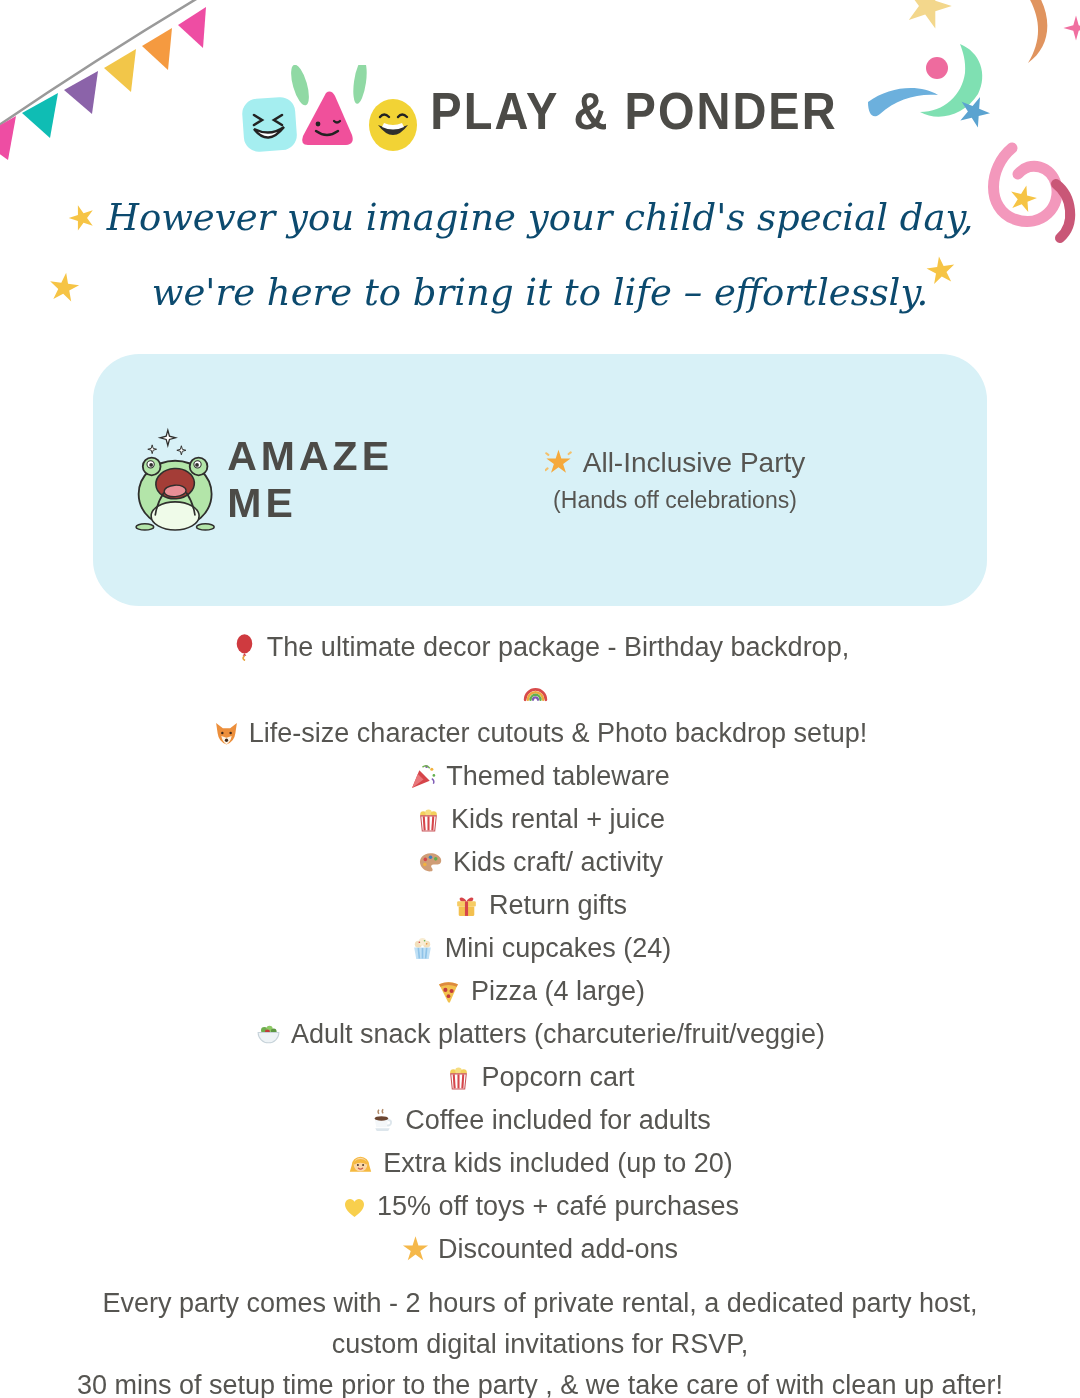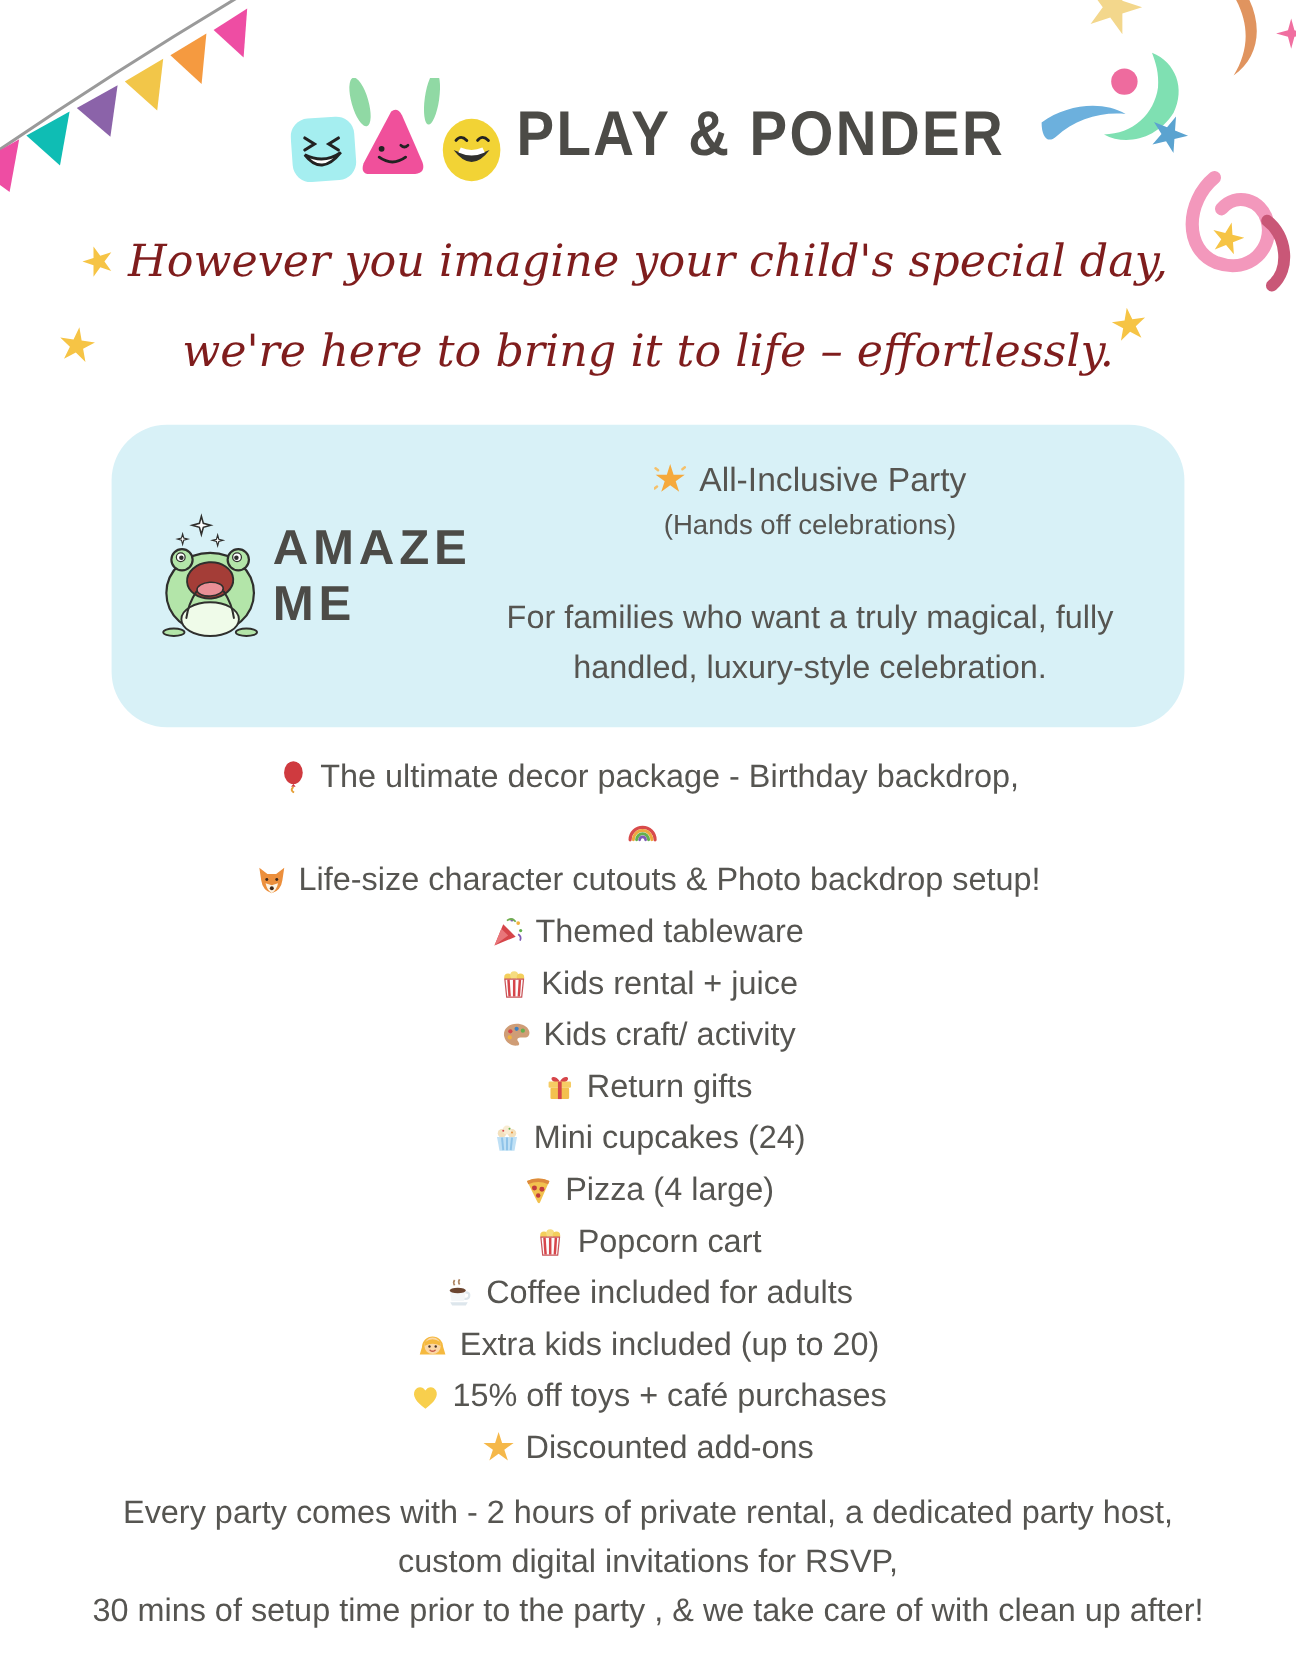--- a/index.html
+++ b/index.html
@@ -18,21 +18,21 @@
   
   .header{display:flex;justify-content:center;align-items:center;gap:8px;margin-top:64px;height:92px;}
   .logo-text{
     font-size:47px;font-weight:700;letter-spacing:2px;color:#4c4b47;
     transform:scaleY(1.12);white-space:nowrap;
   }
 
   
   .tagline{margin-top:24px;text-align:center;
     font-family:"DejaVu Serif","Liberation Serif",serif;font-style:italic;
-    font-size:37px;line-height:75px;color:#7f1d1d;}
+    font-size:37px;line-height:75px;color:#0c4a6e;}
 
   
   .card{
     width:834px;height:252px;margin:24px auto 0;border-radius:46px;
     background:#d8f1f7;display:flex;align-items:center;padding:0 30px;
   }
   .card-left{width:270px;display:flex;flex-direction:row;align-items:center;}
   .pkg-name{font-size:41px;font-weight:700;letter-spacing:4px;color:#4c4b47;margin-top:0px;}
   .card-right{flex:1;text-align:center;font-size:27px;}
   .card-heading{display:flex;justify-content:center;align-items:center;gap:2px;font-size:28px;}
@@ -146,24 +146,20 @@
           <use href="#star5" fill="#f5a93c" transform="scale(1.08)"></use>
           <g stroke="#f5c06a" stroke-width="2.4" stroke-linecap="round" fill="none">
             <path d="M-13 7 l-2.5 2"></path>
               <path d="M-12 -9 l-2.5 -2"></path>
               <path d="M12 -10 l2.5 -2"></path>
           </g>
         </svg>
         <span>All-Inclusive Party</span>
       </div>
       <div class="card-subheading">(Hands off celebrations)</div>
-      <div class="card-desc">
-        <div>For families who want a truly magical, fully</div>
-        <div>handled, luxury-style celebration.</div>
-      </div>
     </div>
   </div>
 
   <div class="features">
 
     <div class="feature">
       <svg class="fi" viewBox="0 0 26 26">
         <ellipse cx="13" cy="9.5" rx="7.5" ry="9.2" fill="#cf3a3f"></ellipse>
         <path d="M13 18.5 l-1.8 2.4 h3.6 Z" fill="#cf3a3f"></path>
         <path d="M13 21 q-3 2.5 0.5 4.5" stroke="#e6a23c" fill="none" stroke-width="1.6"></path>
@@ -264,20 +260,30 @@
       <svg class="fi" viewBox="0 0 26 26">
         <path d="M4 6 Q13 2 22 6 L14.5 23 Q13.8 24.5 12.5 23 Z" fill="#f2c14e"></path>
         <path d="M4 6 Q13 2 22 6 L21 8.5 Q13 5 5 8.5 Z" fill="#dd8a3e"></path>
         <circle cx="10" cy="11.5" r="2" fill="#c23b3b"></circle>
           <circle cx="16" cy="12.5" r="2" fill="#c23b3b"></circle>
           <circle cx="13" cy="17.5" r="1.8" fill="#c23b3b"></circle>
       </svg>
       <span>Pizza (4 large)</span>
     </div>
 
+    <div class="feature">
+      <svg class="fi" viewBox="0 0 26 26">
+        <circle cx="9" cy="9" r="3.2" fill="#6fae4e"></circle>
+          <circle cx="14" cy="7.5" r="3" fill="#8cc964"></circle>
+        <circle cx="18" cy="10" r="2.8" fill="#5d9643"></circle>
+          <circle cx="12" cy="10.5" r="2.4" fill="#c23b3b"></circle>
+        <path d="M3 11 a10 10 0 0 0 20 0 Z" fill="#eef3f6" stroke="#c7d3da" stroke-width="1"></path>
+      </svg>
+      <span>Adult snack platters (charcuterie/fruit/veggie)</span>
+    </div>
 
     <div class="feature">
       <svg class="fi" viewBox="0 0 26 26">
         <circle cx="8" cy="8" r="3" fill="#f3cf5c"></circle>
           <circle cx="13" cy="6.5" r="3.2" fill="#f6dd80"></circle>
           <circle cx="18" cy="8" r="3" fill="#f3cf5c"></circle>
         <path d="M5.5 9.5 L7 24 H19 L20.5 9.5 Z" fill="#fdfdfd" stroke="#c9565a" stroke-width="1"></path>
         <g stroke="#d6454a" stroke-width="2">
             <path d="M8.4 10 L9.3 23.5"></path>
             <path d="M13 10 V23.5"></path>

